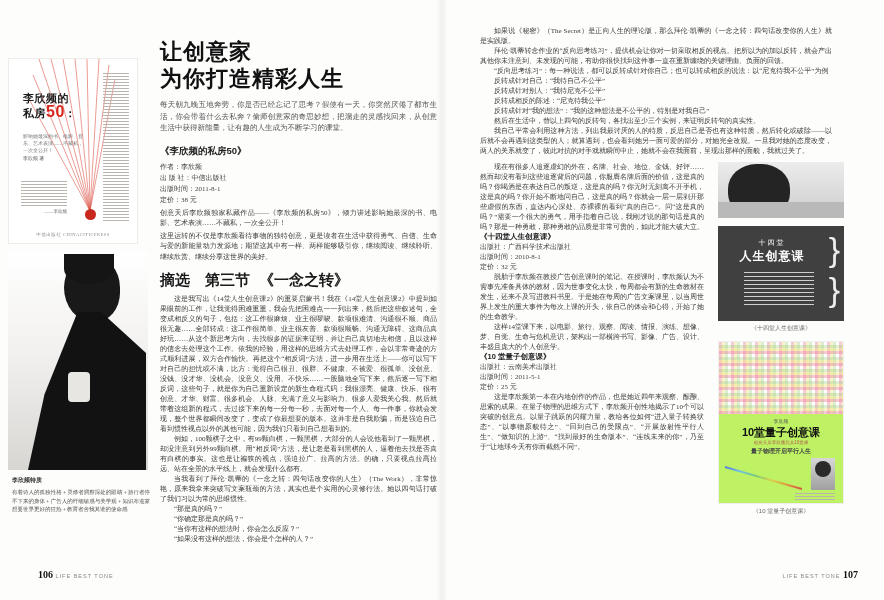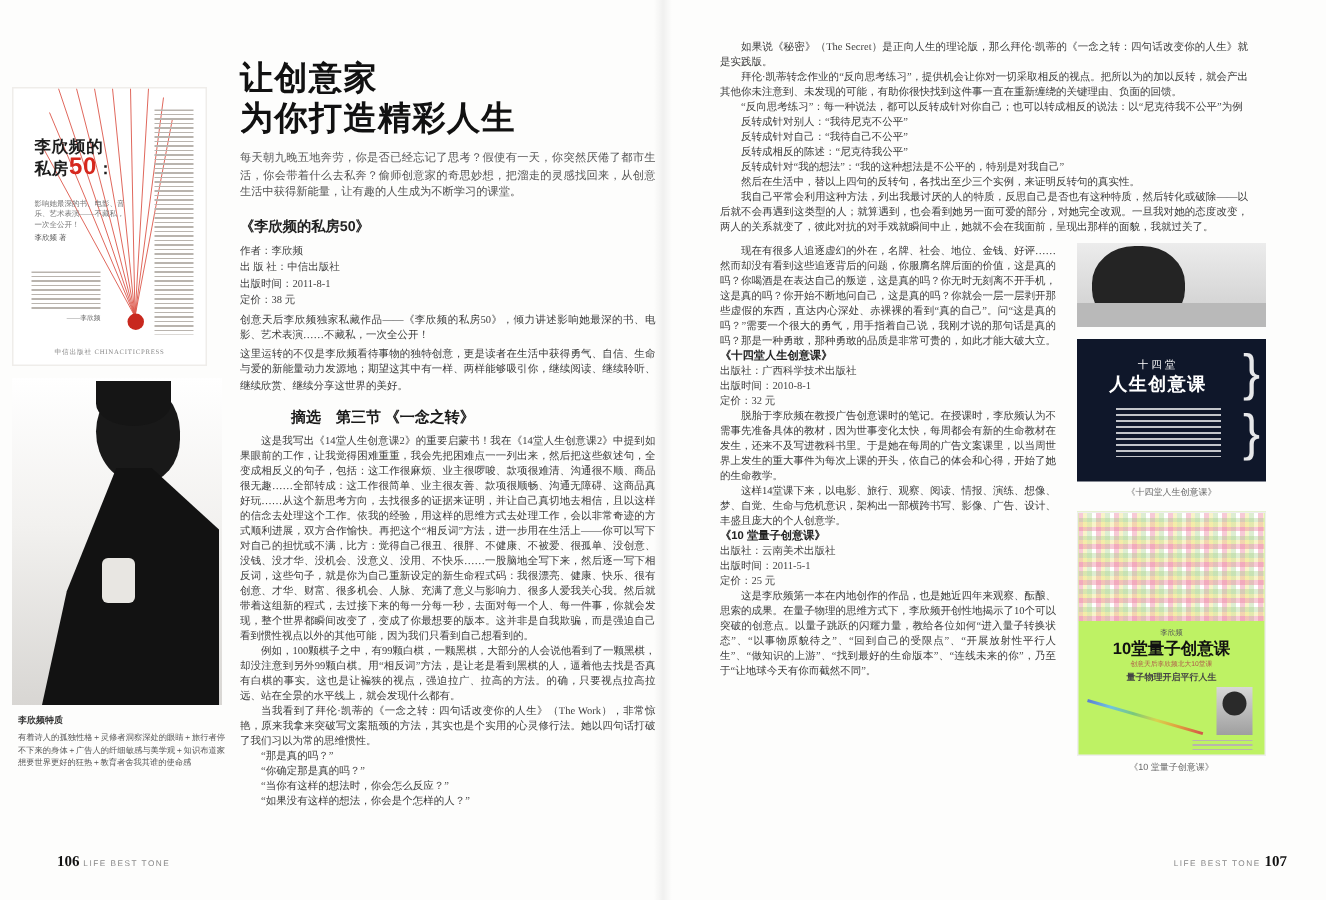--- a/index.html
+++ b/index.html
@@ -43,21 +43,21 @@
   .footer b{color:#111;font-size:10px;letter-spacing:0;font-family:"Liberation Serif",serif;}
   .footer-l{left:38px;} .footer-r{right:26px;text-align:right;}
 
   
   .lp-main{position:absolute;left:160px;top:38px;width:277px;}
   .art-title{font-family:"Liberation Sans",sans-serif;font-weight:bold;color:#111;font-size:22px;line-height:27px;letter-spacing:1px;}
   .standfirst{margin-top:7px;font-size:7.5px;line-height:11.5px;color:#555;text-align:justify;}
   .bk-title{margin-top:11px;font-family:"Liberation Sans",sans-serif;font-weight:bold;font-size:9.5px;color:#222;}
   .bk-info{margin-top:4px;font-size:7px;line-height:11px;color:#444;}
   .bk-desc{font-size:7px;line-height:10.5px;color:#3b3b3b;text-align:justify;margin-top:2px;}
-  .sec-h{margin-top:9px;font-family:Liberation Serif, serif;font-weight:bold;font-size:10px;color:#1a1a1a;margin-left:34px;}
+  .sec-h{margin-top:9px;font-family:Liberation Mono, monospace;font-weight:bold;font-size:15px;color:#1a1a1a;}
   .body-t{font-size:7px;line-height:10px;color:#3b3b3b;text-align:justify;margin-top:4px;}
   .body-t p{margin:0;text-indent:2em;}
   .q{ text-indent:2em;margin:0;}
 
   
   .rp-content{position:absolute;left:38px;top:26px;width:380px;}
   .rp-top{width:352px;font-size:7px;line-height:10px;text-align:justify;color:#3b3b3b;}
   .rp-top p{margin:0;text-indent:2em;}
   .rp-cols{display:flex;gap:14px;margin-top:6px;}
   .rp-col{width:224px;font-size:7px;line-height:10px;text-align:justify;color:#3b3b3b;}
@@ -65,21 +65,21 @@
   .rp-sec-h{font-family:"Liberation Sans",sans-serif;font-weight:bold;font-size:9px;color:#111;margin:8px 0 3px;text-indent:0 !important;}
   .rp-bk{font-family:"Liberation Sans",sans-serif;font-weight:bold;font-size:7.5px;color:#222;margin:6px 0 2px;text-indent:0 !important;}
   .rp-info{text-indent:0 !important;color:#444;}
 
   
   .rail{width:126px;flex:0 0 126px;font-family:"Liberation Sans",sans-serif;}
   .rp-photo{position:relative;width:126px;height:56px;overflow:hidden;background:linear-gradient(180deg,#ececec,#cccccc);}
   .rp-hair{position:absolute;left:10px;top:2px;width:62px;height:54px;background:#242424;border-radius:46%;}
   .rp-shoulder{position:absolute;left:0;bottom:0;width:100%;height:16px;background:#b9b9b9;}
   .cap{margin:3px 0 8px;text-align:center;font-size:6px;color:#666;}
-  .cover1{position:relative;width:126px;height:95px;background:#0f172a;color:#fff;overflow:hidden;}
+  .cover1{position:relative;width:126px;height:95px;background:#404040;color:#fff;overflow:hidden;}
   .c1-small{position:absolute;left:0;right:18px;top:12px;text-align:center;font-size:7px;letter-spacing:2px;}
   .c1-title{position:absolute;left:0;right:18px;top:22px;text-align:center;font-size:12px;font-weight:bold;letter-spacing:1px;}
   .c1-brace{position:absolute;right:4px;top:6px;font-size:34px;font-weight:300;color:rgba(255,255,255,.9);line-height:34px;}
   .c1-brace2{top:46px;}
   .c1-lines{position:absolute;left:26px;right:30px;top:46px;height:34px;
     background:repeating-linear-gradient(180deg,rgba(255,255,255,.75) 0 1px,rgba(0,0,0,0) 1px 4px);}
   .cover2{position:relative;width:126px;height:163px;background:#bef264;border:1px solid #eee;box-sizing:border-box;overflow:hidden;}
   .plaid{position:absolute;left:0;top:0;width:100%;height:72px;
     background:
       repeating-linear-gradient(0deg, rgba(235,122,152,.40) 0 3px, rgba(238,226,120,.40) 3px 6px, rgba(158,205,125,.35) 6px 9px, rgba(255,255,255,0) 9px 12px),
@@ -178,22 +178,22 @@
     </div>
   </div>
 
   <div class="page page-right">
     <div class="rp-content">
 
       <div class="rp-top">
         <p>如果说《秘密》（The Secret）是正向人生的理论版，那么拜伦·凯蒂的《一念之转：四句话改变你的人生》就是实践版。</p>
         <p>拜伦·凯蒂转念作业的“反向思考练习”，提供机会让你对一切采取相反的视点。把所以为的加以反转，就会产出其他你未注意到、未发现的可能，有助你很快找到这件事一直在重新缠绕的关键理由、负面的回馈。</p>
         <p>“反向思考练习”：每一种说法，都可以反转成针对你自己；也可以转成相反的说法：以“尼克待我不公平”为例</p>
+        <p>反转成针对自己：“我待自己不公平”</p>
         <p>反转成针对别人：“我待尼克不公平”</p>
-        <p>反转成针对自己：“我待自己不公平”</p>
         <p>反转成相反的陈述：“尼克待我公平”</p>
         <p>反转成针对“我的想法”：“我的这种想法是不公平的，特别是对我自己”</p>
         <p>然后在生活中，替以上四句的反转句，各找出至少三个实例，来证明反转句的真实性。</p>
         <p>我自己平常会利用这种方法，列出我最讨厌的人的特质，反思自己是否也有这种特质，然后转化或破除——以后就不会再遇到这类型的人；就算遇到，也会看到她另一面可爱的部分，对她完全改观。一旦我对她的态度改变，两人的关系就变了，彼此对抗的对手戏就瞬间中止，她就不会在我面前，呈现出那样的面貌，我就过关了。</p>
       </div>
 
       <div class="rp-cols">
         <div class="rp-col">
           <p>现在有很多人追逐虚幻的外在，名牌、社会、地位、金钱、好评……然而却没有看到这些追逐背后的问题，你服膺名牌后面的价值，这是真的吗？你喝酒是在表达自己的叛逆，这是真的吗？你无时无刻离不开手机，这是真的吗？你开始不断地问自己，这是真的吗？你就会一层一层剥开那些虚假的东西，直达内心深处、赤裸裸的看到“真的自己”。问“这是真的吗？”需要一个很大的勇气，用手指着自己说，我刚才说的那句话是真的吗？那是一种勇敢，那种勇敢的品质是非常可贵的，如此才能大破大立。</p>
           <p class="rp-bk">《十四堂人生创意课》</p>

